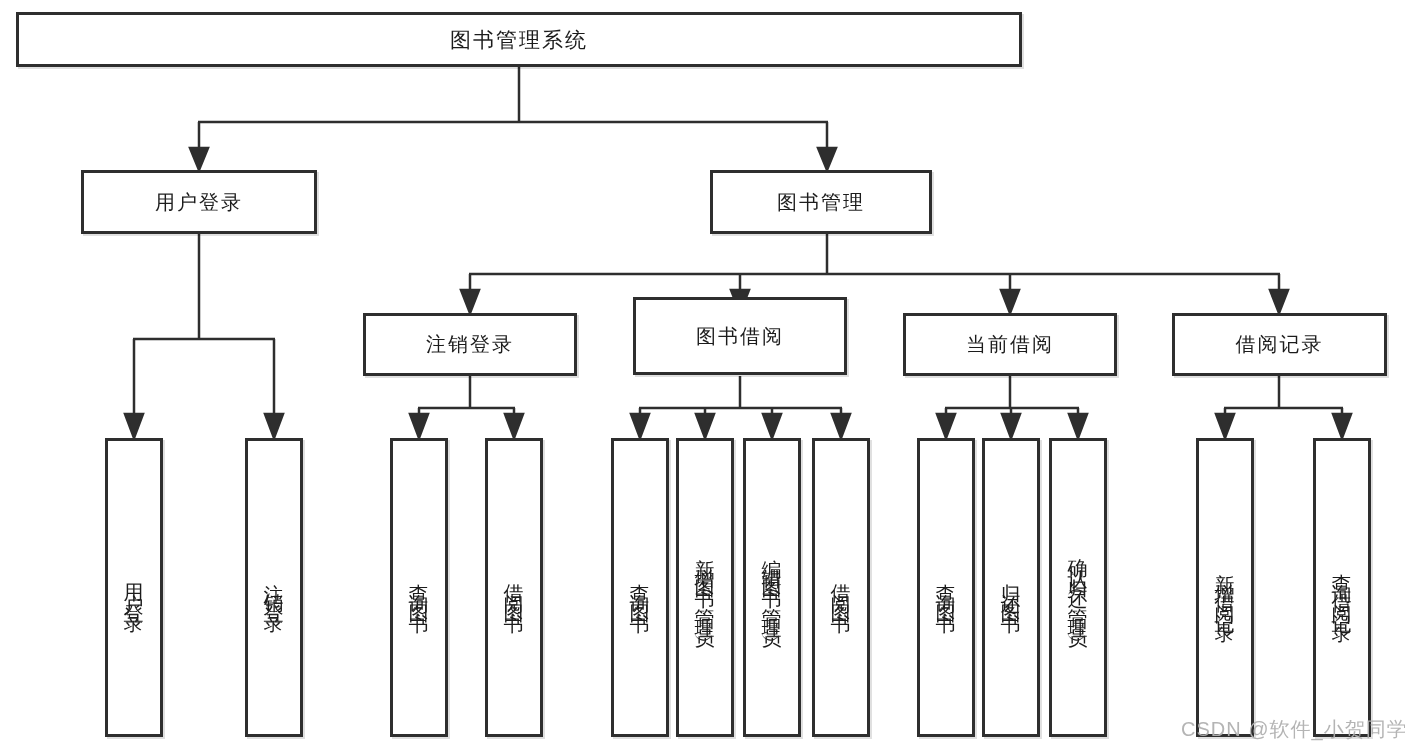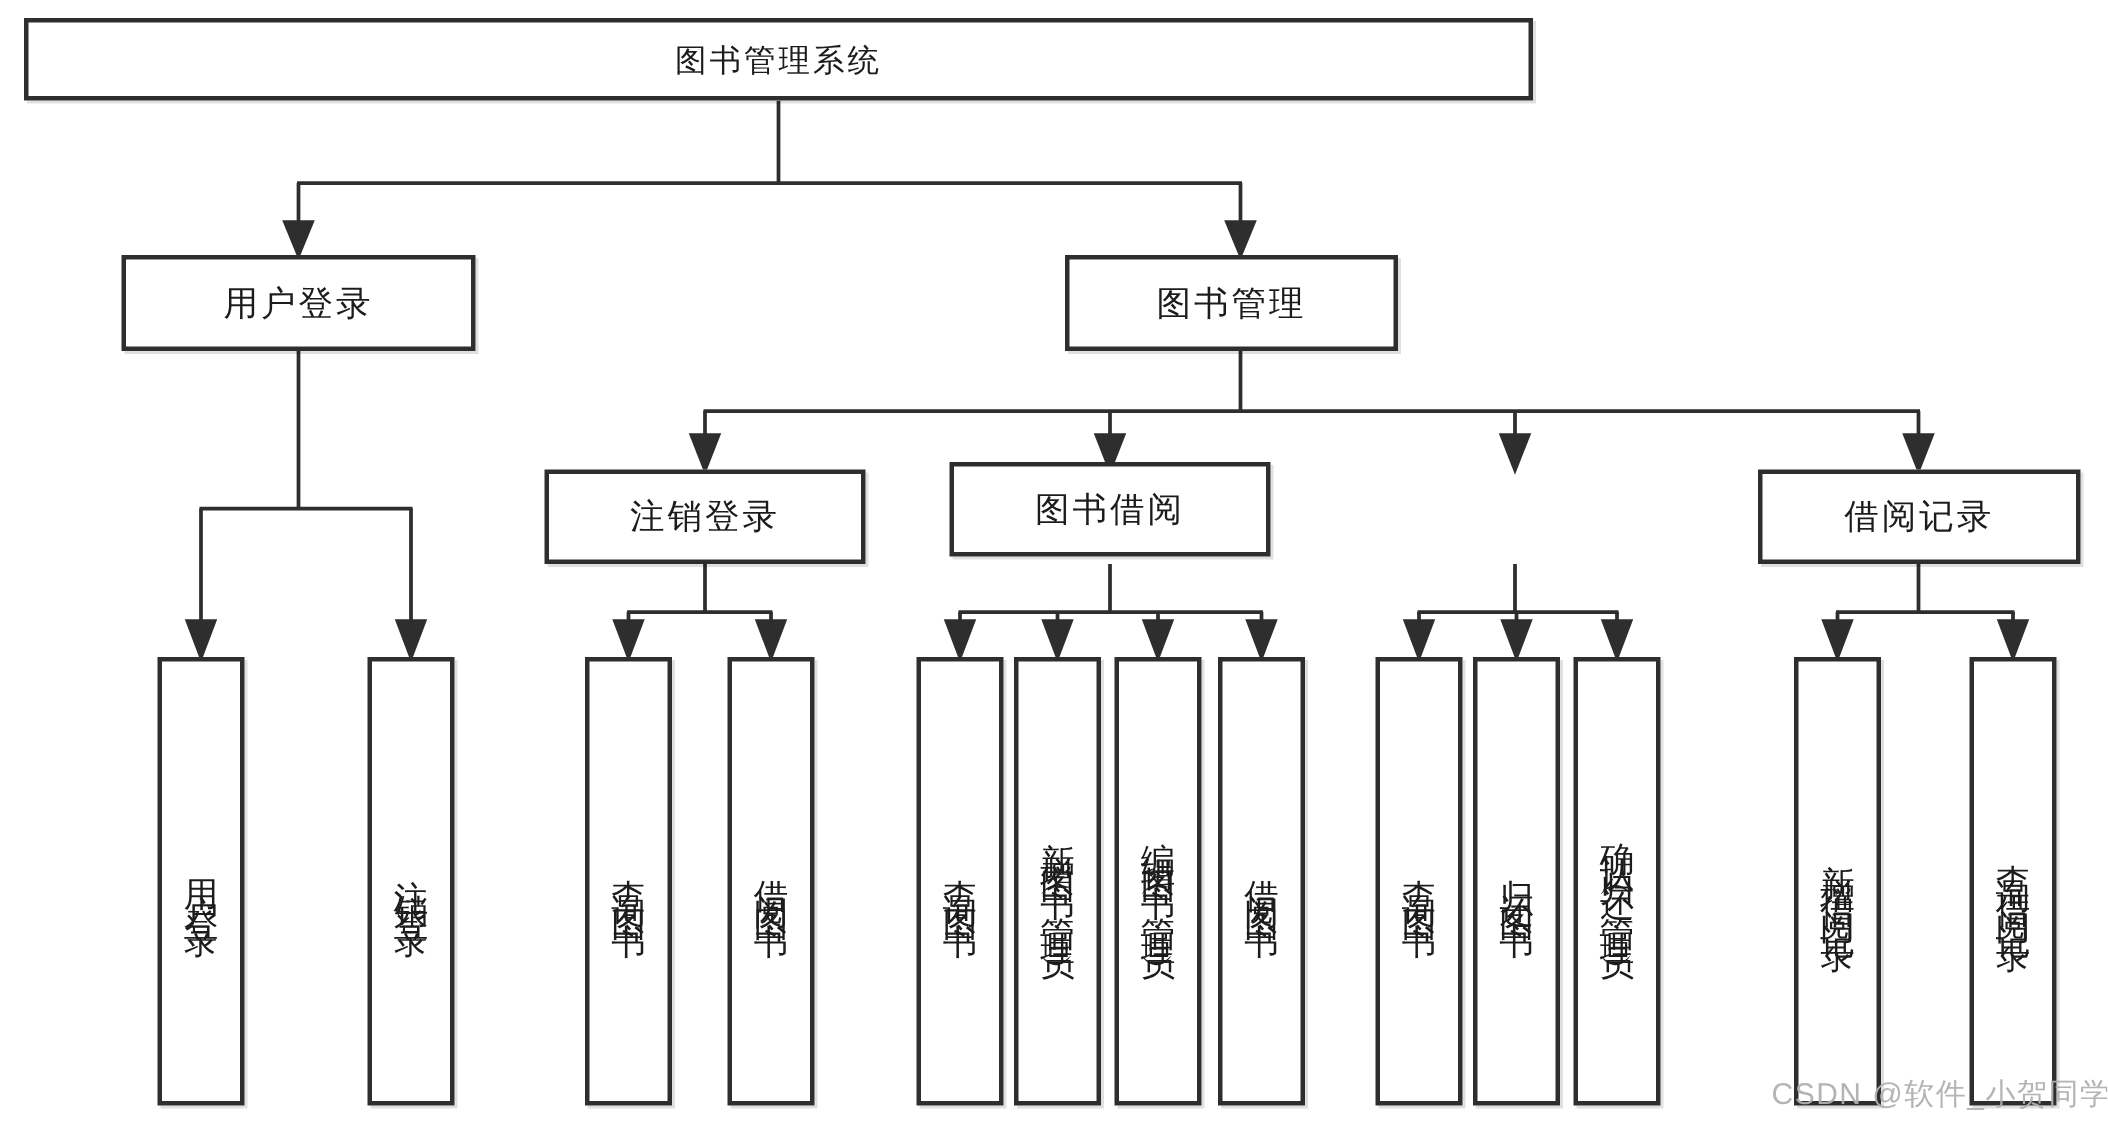--- a/index.html
+++ b/index.html
@@ -22,39 +22,39 @@
     box-sizing: border-box;
     border: 3px solid #2e2e2e;
     background: #ffffff;
     display: flex;
     align-items: center;
     justify-content: center;
     box-shadow: 2px 2px 0 rgba(0,0,0,0.12);
   }
   .lbl {
     color: #1c1c1c;
-    font-size: 23px;
+    font-size: 20px;
     letter-spacing: 2px;
     white-space: nowrap;
   }
   #b-root .lbl { font-size: 21px; }
   .leaf .lbl {
     writing-mode: vertical-lr;
     letter-spacing: 10px;
     line-height: 1;
     white-space: normal;
   }
   
   #b-root      { left: 16px;  top: 12px;  width: 1006px; height: 55px; }
   
   #b-userlogin { left: 81px;  top: 170px; width: 236px; height: 64px; }
   #b-bookmgmt  { left: 710px; top: 170px; width: 222px; height: 64px; }
   
   #b-newbooks  { left: 363px;  top: 313px; width: 214px; height: 63px; }
-  #b-borrow    { left: 633px;  top: 308px; width: 214px; height: 63px; }
+  #b-borrow    { left: 633px;  top: 297px; width: 214px; height: 78px; }
   #b-current   { left: 903px;  top: 313px; width: 214px; height: 63px; }
   #b-records   { left: 1172px; top: 313px; width: 215px; height: 63px; }
   
   .leaf { top: 438px; width: 58px; height: 299px; }
   #l-login    { left: 105px; }
   #l-logout   { left: 245px; }
   #l-query1   { left: 390px; }
   #l-lend1    { left: 485px; }
   #l-query2   { left: 611px; }
   #l-addbook  { left: 676px; }
@@ -155,20 +155,23 @@
   <div class="box" id="b-bookmgmt">
     <span class="lbl">图书管理</span>
   </div>
 
   <div class="box" id="b-newbooks">
     <span class="lbl">注销登录</span>
   </div>
   <div class="box" id="b-borrow">
     <span class="lbl">图书借阅</span>
   </div>
+  <div class="box" id="b-current">
+    <span class="lbl">当前借阅</span>
+  </div>
   <div class="box" id="b-records">
     <span class="lbl">借阅记录</span>
   </div>
 
   <div class="box leaf" id="l-login">
     <span class="lbl">用户登录</span>
   </div>
   <div class="box leaf" id="l-logout">
     <span class="lbl">注销登录</span>
   </div>

